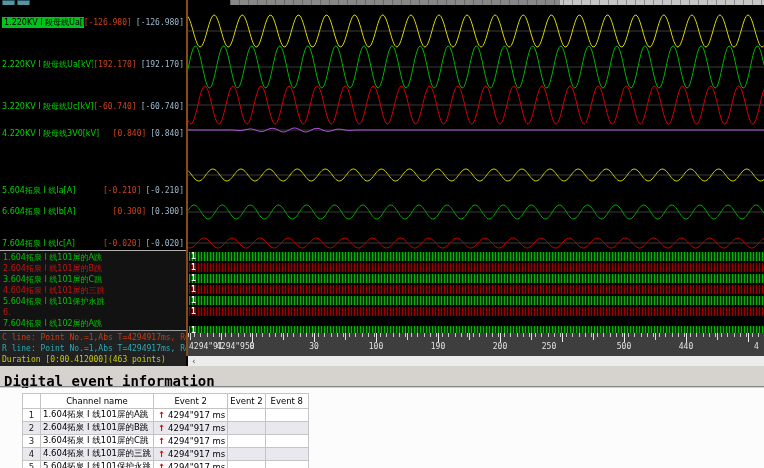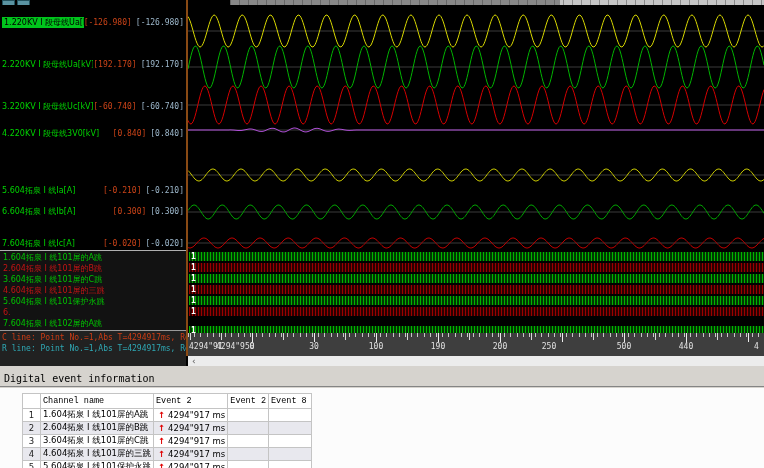--- a/index.html
+++ b/index.html
@@ -53,28 +53,28 @@
   .tk-l{position:absolute;top:0;width:1px;height:9px;background:#ececec;}
   .rlabel{position:absolute;top:9px;font-family:"DejaVu Sans Mono",monospace;font-size:8px;
           color:#e2e2e2;line-height:10px;white-space:nowrap;}
   .rlabel.ctr{transform:translateX(-50%);}
 
   .hscroll{position:absolute;left:188px;top:356px;width:576px;height:10px;background:#ececec;}
   .harrow{position:absolute;left:4px;top:0;font-size:9px;line-height:10px;color:#555;}
 
   
   .bottom{position:absolute;left:0;top:366px;width:764px;height:102px;background:#d6d3ce;}
-  .panel-title{position:absolute;left:4px;top:7px;font-size:10px;color:#000;font-family:"DejaVu Sans Mono",monospace;}
+  .panel-title{position:absolute;left:4px;top:7px;font-size:14px;color:#000;font-family:"DejaVu Sans Mono",monospace;font-weight:bold;}
   .groove{position:absolute;left:0;top:20px;width:764px;height:2px;border-top:1px solid #848484;border-bottom:1px solid #ffffff;}
   .white-area{position:absolute;left:0;top:22px;width:764px;height:80px;background:#fcfcfc;overflow:hidden;}
   table.evt{position:absolute;left:22px;top:5px;border-collapse:collapse;table-layout:fixed;
             background:#fff;font-size:8.5px;border:1px solid #707070;}
   .evt th,.evt td{border:1px solid #c4c4c4;height:12px;padding:0 2px;white-space:nowrap;
                   overflow:hidden;font-weight:normal;text-align:left;}
-  .evt th{height:14px;text-align:left;background:#fff;font-family:Liberation Mono, monospace;}
+  .evt th{height:14px;text-align:center;background:#fff;}
   .evt tr.even td{background:#e8e8ee;}
   .evt td.num{text-align:center;color:#222;}
   .evt td.ev{text-align:left;}
   .arr{color:#e00000;font-weight:bold;margin:0 3px 0 2px;}
 </style>
 </head>
 <body>
 
 <div class="app">
 
@@ -143,20 +143,21 @@
         <div class="d-row green" style="top:24px">3.604拓泉 I 线101屏的C跳</div>
         <div class="d-row red" style="top:35px">4.604拓泉 I 线101屏的三跳</div>
         <div class="d-row green" style="top:46px">5.604拓泉 I 线101保护永跳</div>
         <div class="d-row red" style="top:57px">6.</div>
         <div class="d-row green" style="top:68px">7.604拓泉 I 线102屏的A跳</div>
       </div>
 
       <div class="status-panel">
         <div class="st c">C line: Point No.=1,Abs T=4294917ms,  Rel T=42949</div>
         <div class="st r">R line: Point No.=1,Abs T=4294917ms,  Rel T=42949</div>
+        <div class="st d">Duration [0:00.412000](463 points)</div>
       </div>
     </div>
 
     <div class="divider"></div>
 
     <div class="plot">
       <svg width="576" height="246">
           <line x1="0" x2="576" y1="26" y2="26" stroke="#3a3a3a" stroke-width="1"></line>
           <line x1="0" x2="576" y1="62" y2="62" stroke="#3a3a3a" stroke-width="1"></line>
           <line x1="0" x2="576" y1="100" y2="100" stroke="#3a3a3a" stroke-width="1"></line>

